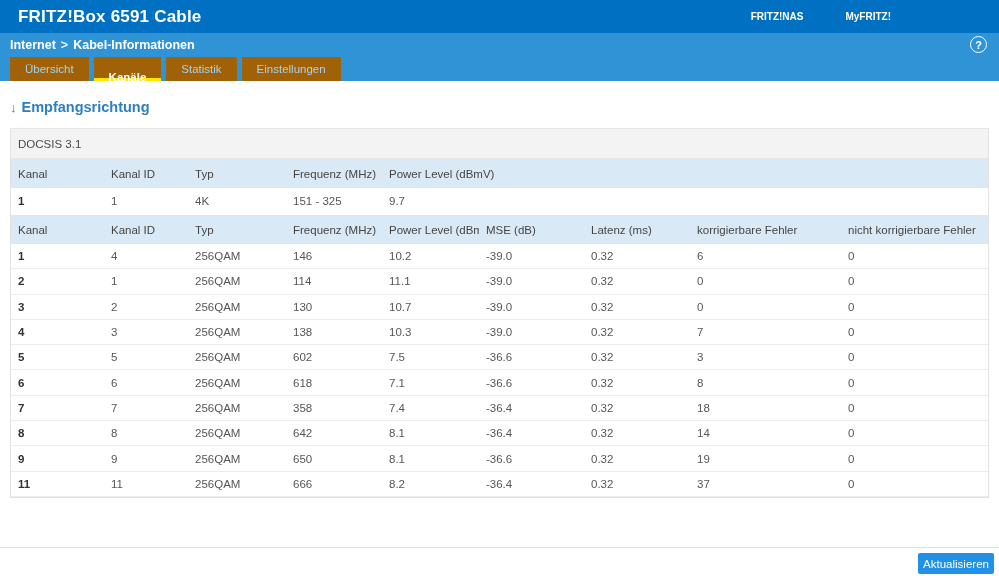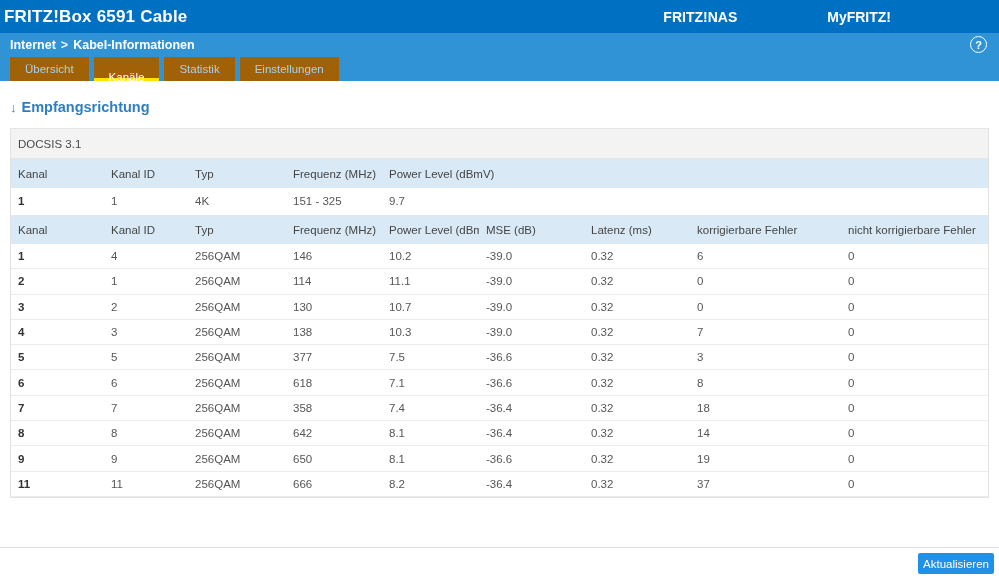--- a/index.html
+++ b/index.html
@@ -1,44 +1,44 @@
 <!DOCTYPE html>
 <html><head>
 <meta charset="utf-8">
 <style>
   * { margin:0; padding:0; box-sizing:border-box; }
   html,body { width:999px; height:578px; overflow:hidden; background:#fff;
               font-family:"Liberation Sans", sans-serif; }
 
   
   .topbar { height:33px; background:#0070c2; display:flex; align-items:center;
-            padding:0 4px; position:relative; }
+            padding:0 18px; position:relative; }
   .topbar-title { color:#fff; font-size:17px; font-weight:bold; letter-spacing:.2px; }
   .topbar-links { position:absolute; right:100px; top:0; height:33px; display:flex;
                   align-items:center; gap:42px; }
-  .topbar-link { color:#fff; font-size:14px; font-weight:bold; cursor:pointer;margin-left:48px; }
+  .topbar-link { color:#fff; font-size:10px; font-weight:bold; cursor:pointer; }
   .topbar-link:nth-child(2){ margin-right:8px; }
 
   
   .subbar { height:24px; background:#3093d6; display:flex; align-items:center;
             padding:0 10px; position:relative; }
   .crumb { color:#fff; font-size:12.5px; font-weight:600; cursor:pointer; }
   .crumb-sep { color:#eaf4fb; font-size:12.5px; margin:0 5px; font-weight:600; }
   .help-icon { position:absolute; right:12px; top:3px; width:17px; height:17px;
                border:1.5px solid #fff; border-radius:50%; color:#fff; font-size:11px;
                font-weight:bold; display:flex; align-items:center; justify-content:center;
                cursor:pointer; }
 
   
   .tabstrip { height:24px; background:#3093d6; display:flex; align-items:flex-start;
               padding-left:10px; gap:5px; }
   .tab { height:24px; background:#a16207; color:#a5d2ee; font-size:11.5px;
          display:flex; align-items:center; justify-content:center;
          padding:0 15px; min-width:59px; cursor:pointer; }
-  .tab.active { color:#fff; font-weight:normal; border-bottom:3px solid #ffe500;
+  .tab.active { color:#fff; font-weight:bold; border-bottom:3px solid #ffe500;
                 padding-top:18px; }
 
   
   .content { padding:0 10px; }
   .rx-heading { margin:10px 0 13px 0; padding-top:8px; color:#2e7fc2; font-size:14.5px;
                 font-weight:600; display:flex; align-items:center; gap:5px; }
   .rx-arrow { font-size:13px; }
 
   .tablewrap { border:1px solid #e2e2e2; border-top:1px solid #e6e6e6; }
   .sec-title { height:30px; line-height:30px; background:#f3f3f3; color:#4a4a4a;
@@ -195,21 +195,21 @@
             <td>10.3</td>
             <td>-39.0</td>
             <td>0.32</td>
             <td>7</td>
             <td>0</td>
           </tr>
           <tr>
             <td class="col-first">5</td>
             <td>5</td>
             <td>256QAM</td>
-            <td>377</td>
+            <td>602</td>
             <td>7.5</td>
             <td>-36.6</td>
             <td>0.32</td>
             <td>3</td>
             <td>0</td>
           </tr>
           <tr>
             <td class="col-first">6</td>
             <td>6</td>
             <td>256QAM</td>

